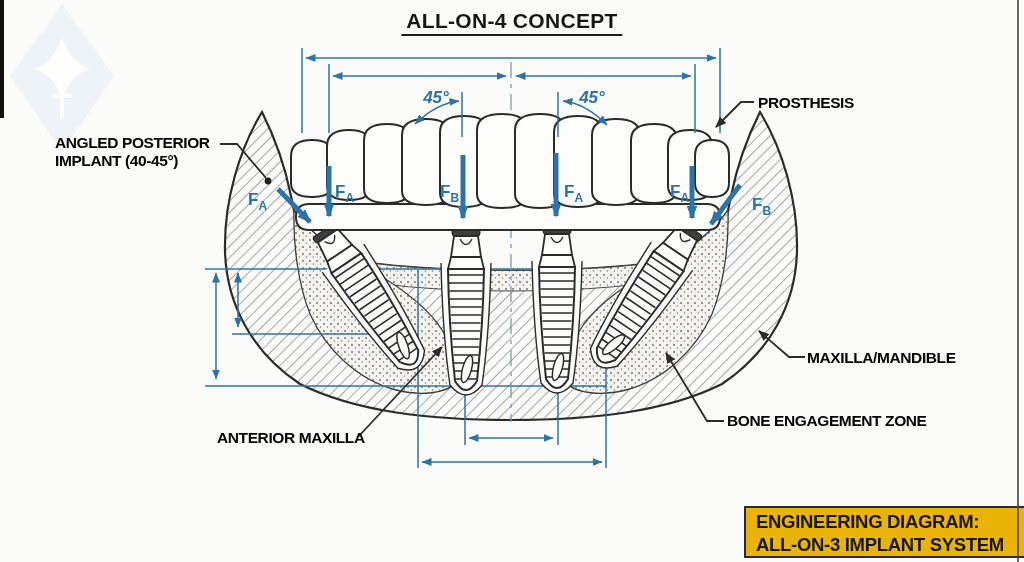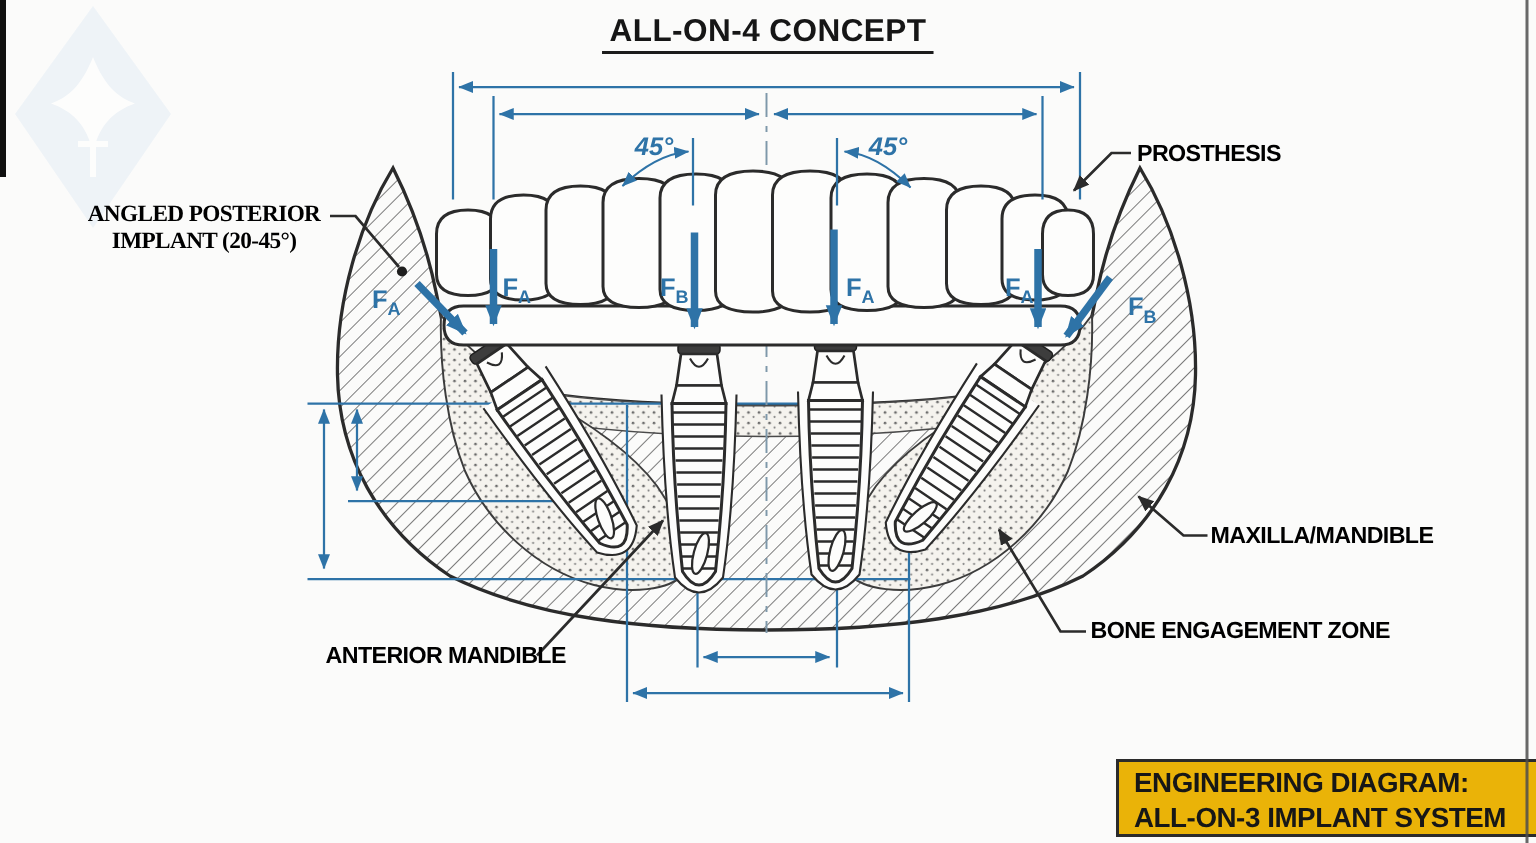--- a/index.html
+++ b/index.html
@@ -1,20 +1,20 @@
 <!DOCTYPE html>
 <html><head>
 <meta charset="utf-8">
 <style>
   html,body{margin:0;padding:0;}
   body{width:1024px;height:562px;font-family:"Liberation Sans",sans-serif;}
   .stage{position:relative;width:1024px;height:562px;background:#fbfbfa;overflow:hidden;}
   .stage svg{position:absolute;left:0;top:0;}
   .lbl{position:absolute;color:#000000;font-size:15.5px;font-weight:700;letter-spacing:-0.4px;line-height:18px;white-space:nowrap;}
-  .lbl.two{white-space:normal;text-align:center;font-family:Liberation Serif, serif;}
+  .lbl.two{white-space:normal;text-align:left;}
   .title{position:absolute;left:50%;top:9px;transform:translateX(-50%);font-size:21px;font-weight:700;letter-spacing:0.3px;color:#161616;border-bottom:2.5px solid #1c1c1c;padding:0 5px 1px 5px;}
   .titleblock{position:absolute;left:744px;top:506px;width:284px;height:52px;box-sizing:border-box;border:2.5px solid #2b2b2b;background:#eab308;padding:2px 0 0 10px;}
   .titleblock div{font-size:18.5px;font-weight:700;letter-spacing:-0.3px;line-height:23px;color:#171717;}
   .edge-r{position:absolute;left:1017px;top:0;width:2px;height:562px;background:#4e4e4e;opacity:.85;}
   .edge-l{position:absolute;left:0;top:0;width:4px;height:118px;background:#101010;}
   .wm{position:absolute;left:0;top:0;}
 </style>
 </head>
 <body>
 
@@ -169,27 +169,27 @@
       <text x="752" y="210"><tspan>F</tspan><tspan dy="5" font-size="12">B</tspan></text>
       <text x="436" y="103" font-style="italic" text-anchor="middle">45°</text>
       <text x="592" y="103" font-style="italic" text-anchor="middle">45°</text>
     </g>
   </svg>
 
   <div class="title">ALL-ON-4 CONCEPT</div>
 
   <div class="lbl two" style="left:55px;top:134px;width:162px;">
     <div>ANGLED POSTERIOR</div>
-    <div>IMPLANT (20-45°)</div>
+    <div>IMPLANT (40-45°)</div>
   </div>
 
   <div class="lbl" style="left:758px;top:94px;">PROSTHESIS</div>
   <div class="lbl" style="left:807px;top:349px;">MAXILLA/MANDIBLE</div>
   <div class="lbl" style="left:727px;top:412px;">BONE ENGAGEMENT ZONE</div>
-  <div class="lbl" style="left:217px;top:429px;">ANTERIOR MANDIBLE</div>
+  <div class="lbl" style="left:217px;top:429px;">ANTERIOR MAXILLA</div>
 
   <div class="titleblock">
     <div>ENGINEERING DIAGRAM:</div>
     <div>ALL-ON-3 IMPLANT SYSTEM</div>
   </div>
 
   <div class="edge-r"></div>
   <div class="edge-l"></div>
 </div>
 

